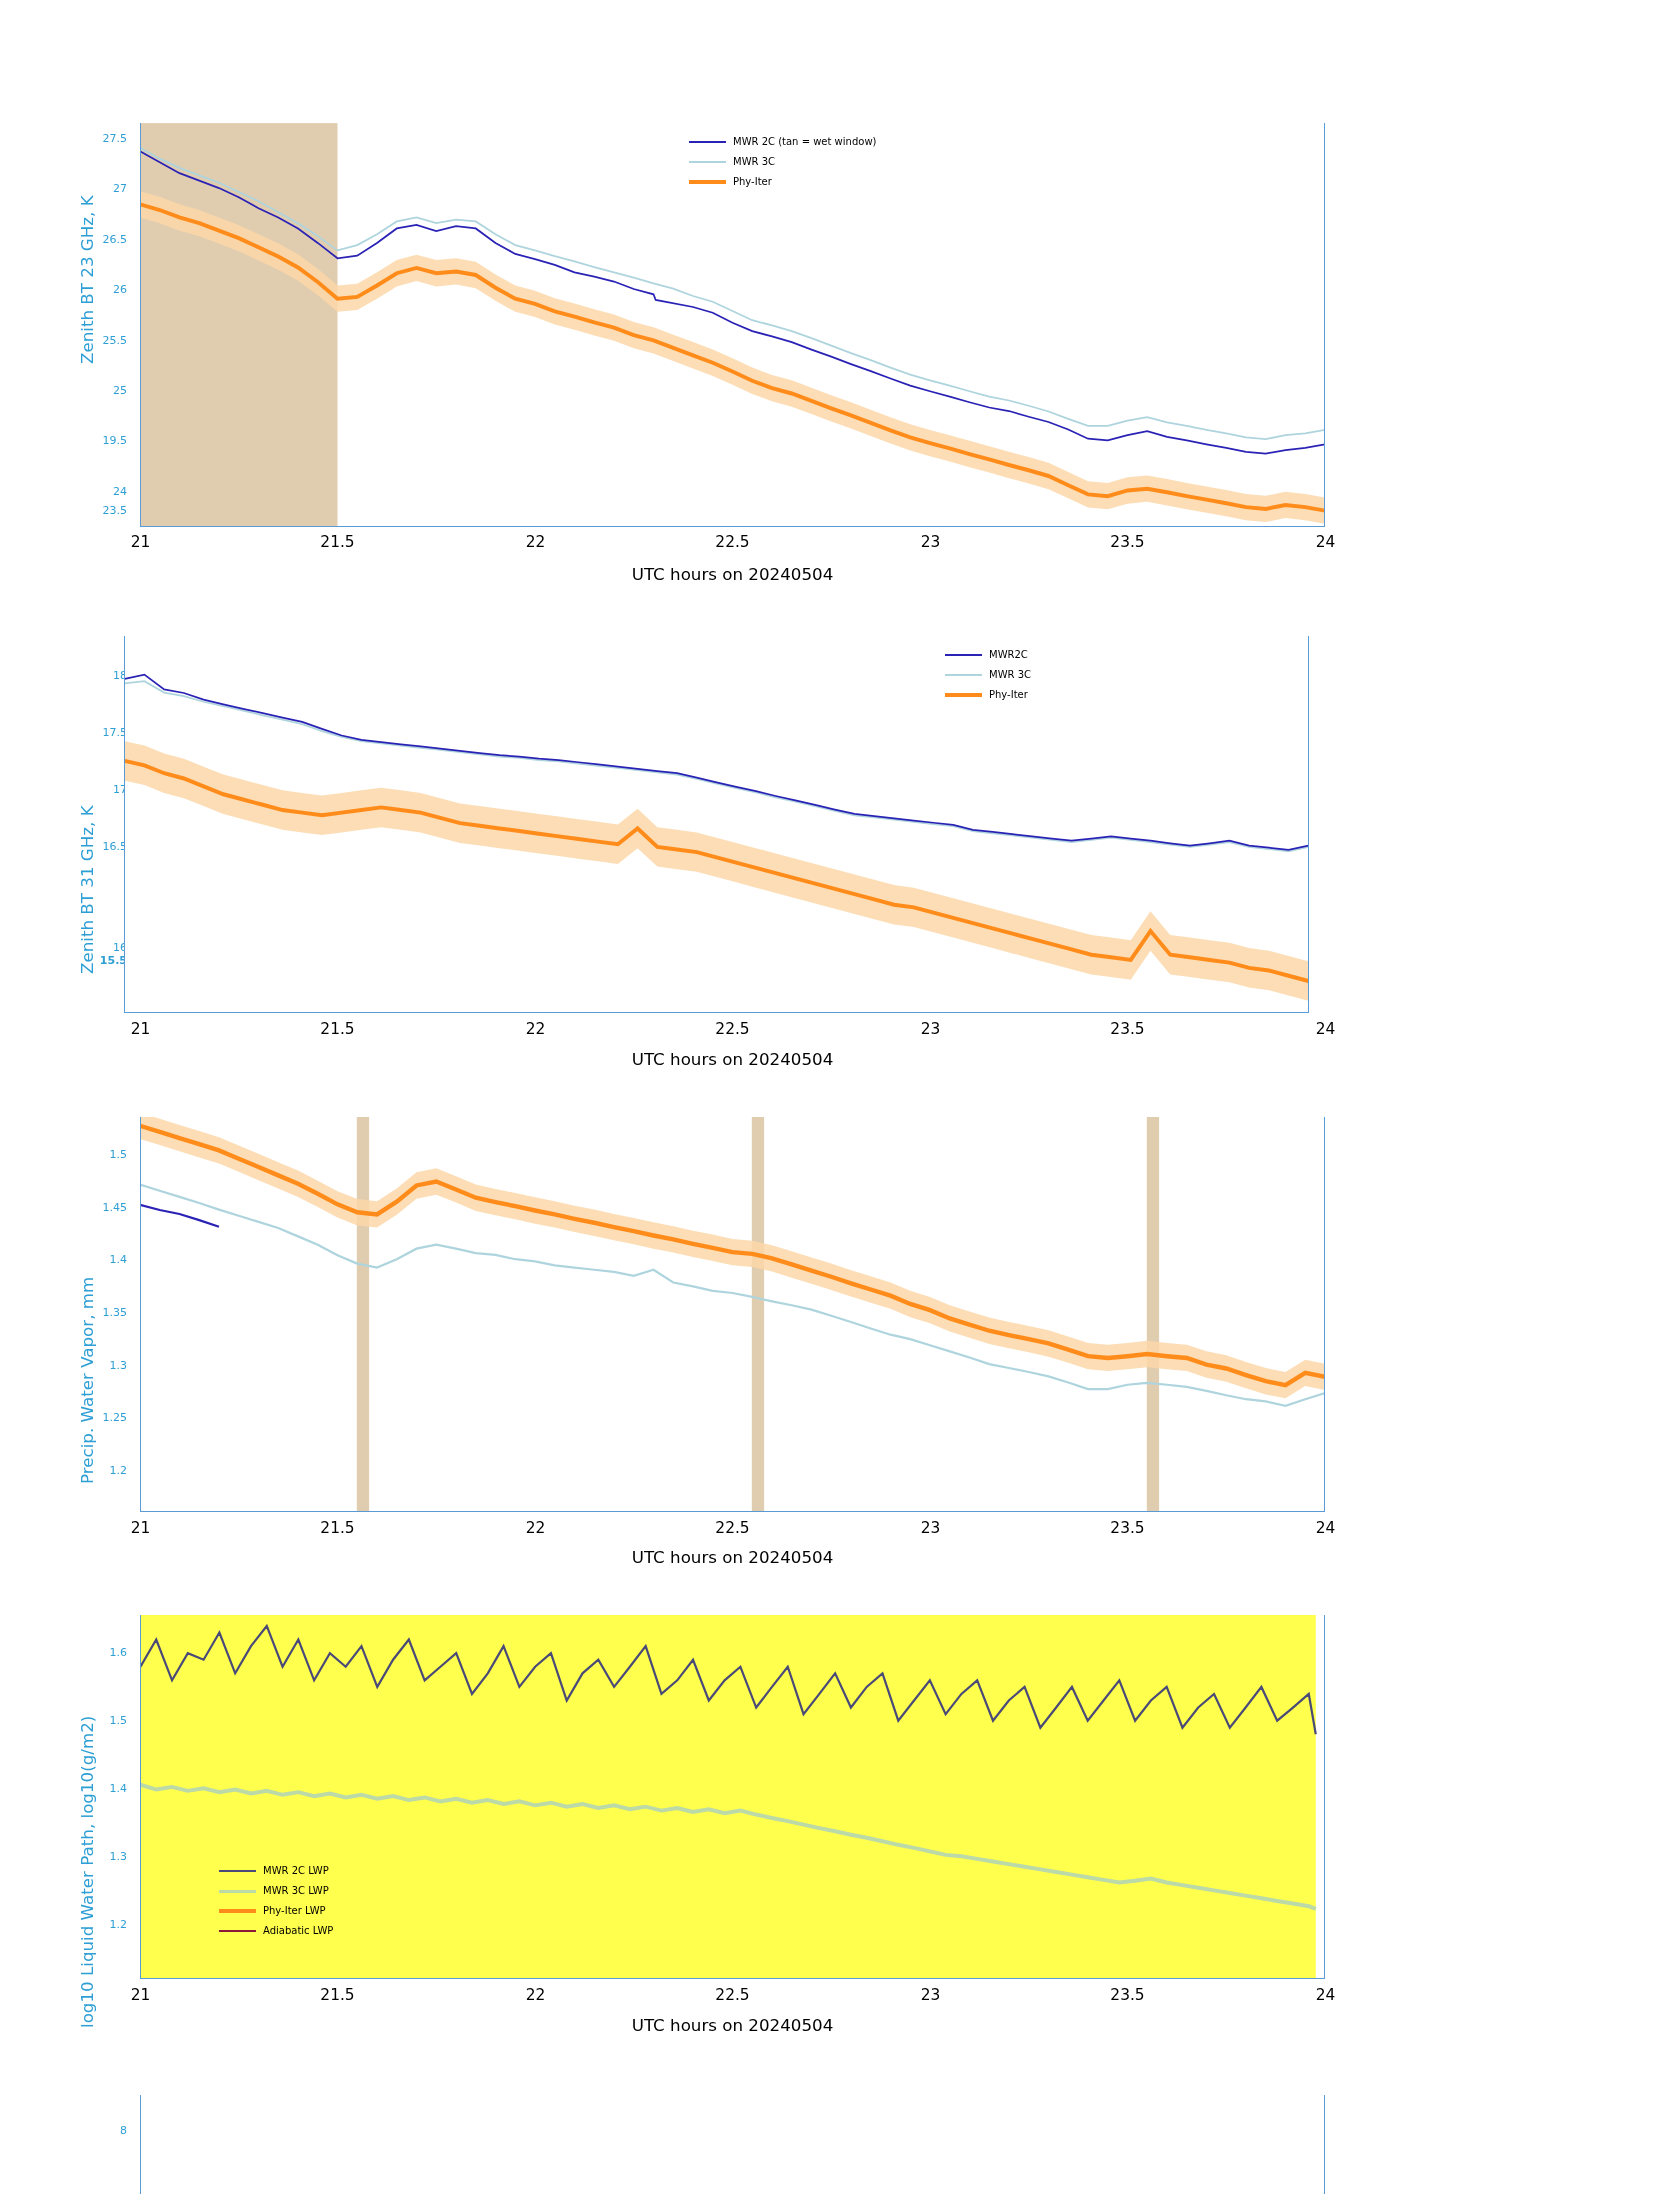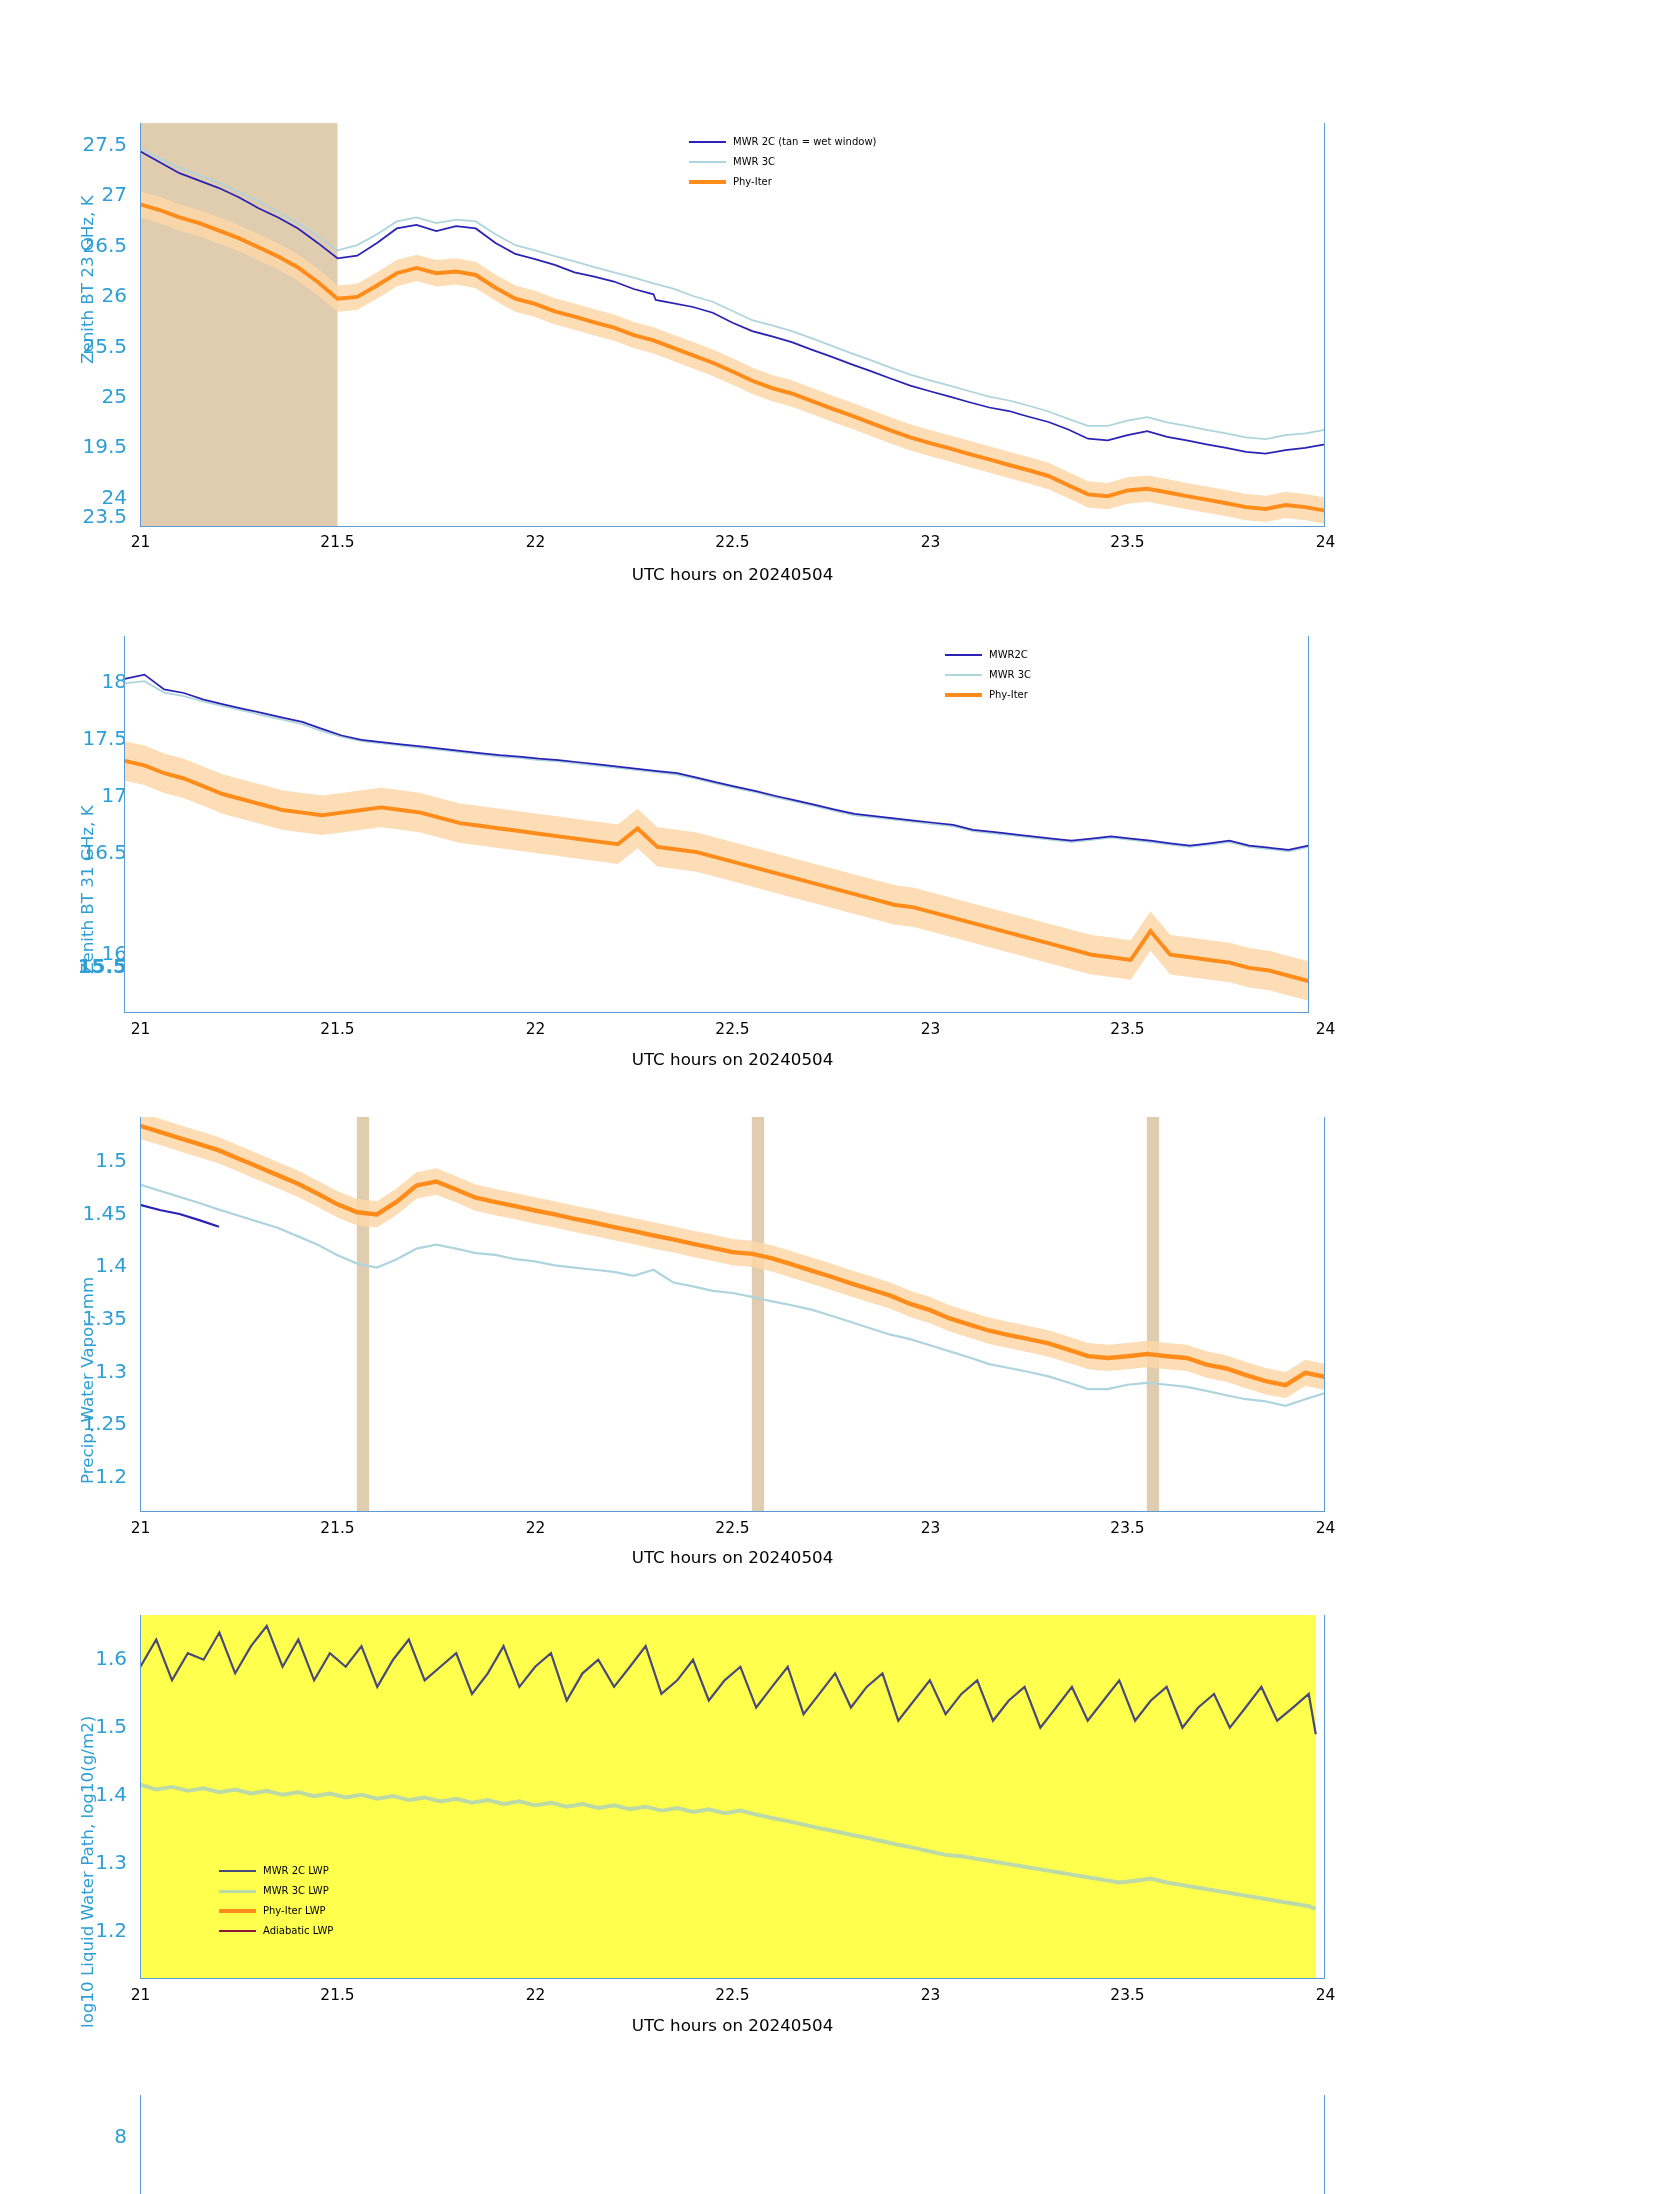--- a/index.html
+++ b/index.html
@@ -48,21 +48,21 @@
   .xlabel {
     position: absolute;
     color: #000000;
     font-size: 16.7px;
     text-align: center;
     white-space: nowrap;
   }
   .ytick {
     position: absolute;
     color: #2e9fd4;
-    font-size: 20px;
+    font-size: 11px;
     text-align: right;
     white-space: nowrap;
   }
   .xtick {
     position: absolute;
     color: #000000;
     font-size: 15.4px;
     text-align: center;
     white-space: nowrap;
   }

